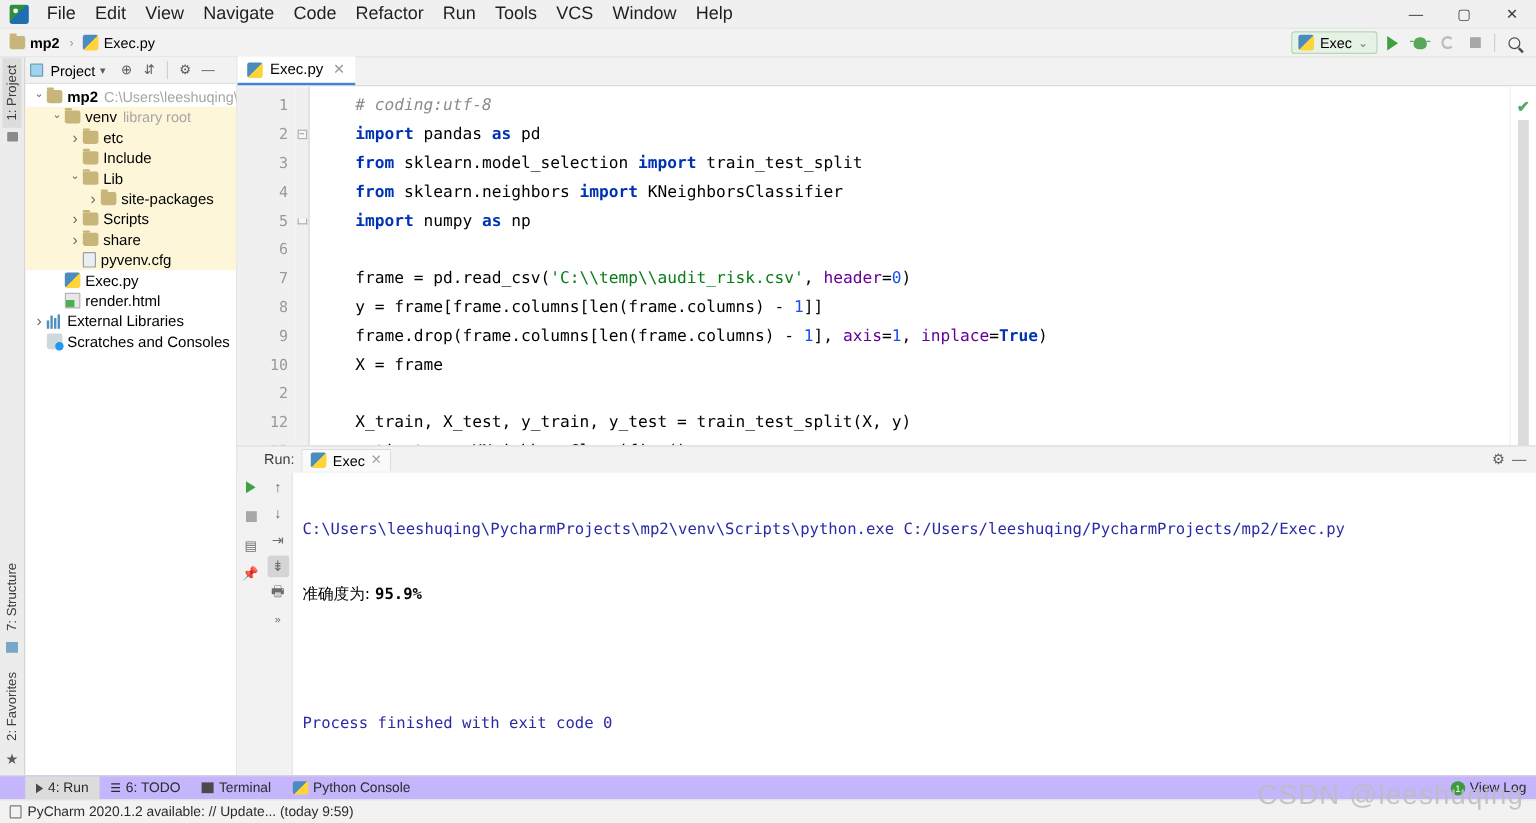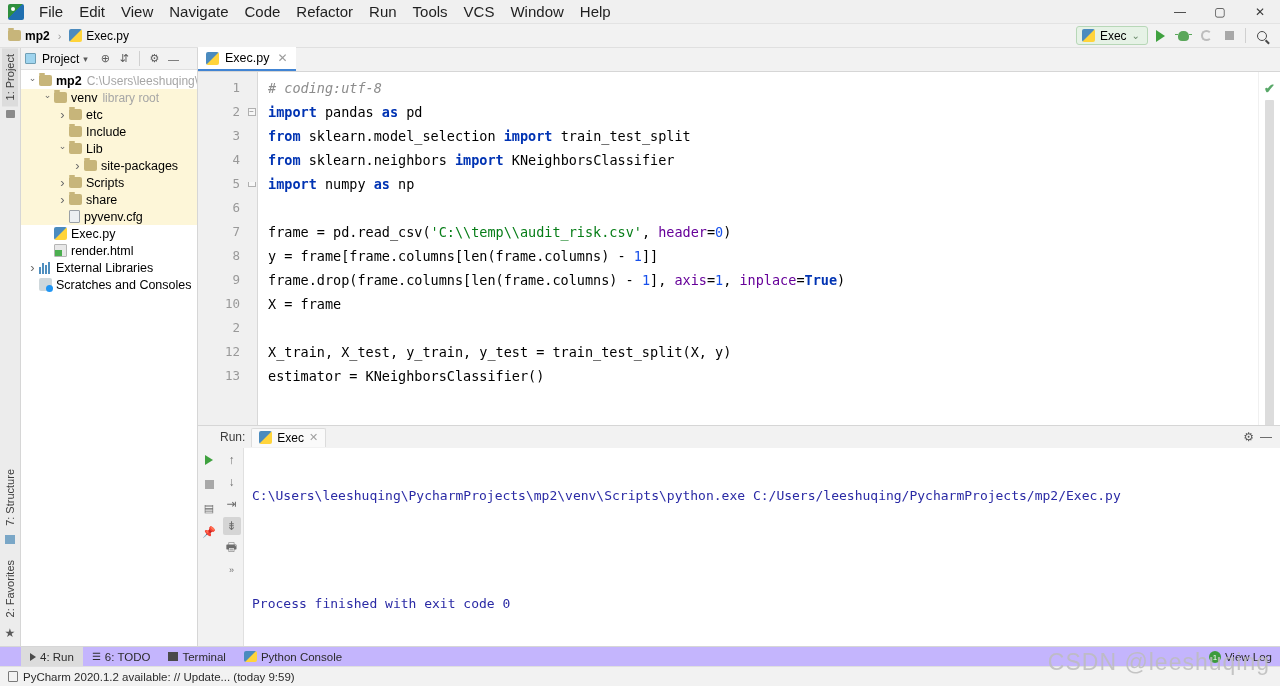--- a/index.html
+++ b/index.html
@@ -147,21 +147,21 @@
   }
   .fold {
     height: 24px; display:flex; align-items:center; justify-content:center;
   }
   .fold .mk { width:8px;height:8px;border:1px solid #b0b0b0;background:#f7f7f7;color:#777;font-size:8px;line-height:6px;text-align:center; }
   .code {
     flex: 1 1 auto; padding-top: 4px; padding-left: 10px; position: relative;
     font-family: "DejaVu Sans Mono", monospace; font-size: 13.5px; color: #000; overflow: hidden;
     white-space: pre;
   }
-  .cl { height: 24px; line-height: 24px; position: relative; }
+  .cl { height: 24px; line-height: 24px; position: relative; margin-left: 28px; }
   .kw  { color: #0033b3; font-weight: bold; }
   .str { color: #067d17; }
   .num { color: #1750eb; }
   .cmt { color: #8c8c8c; font-style: italic; }
   .kwarg { color: #660099; }
 
   .scroll-col {
     width: 22px; flex: 0 0 22px; background: #fff; position: relative; border-left: 1px solid #f0f0f0;
   }
   .ok-check { position: absolute; top: 9px; left: 5px; color: #59a869; font-size: 13px; font-weight: bold; }
@@ -475,20 +475,21 @@
           <div class="run-side2">
             <span class="rs-btn">↑</span>
             <span class="rs-btn">↓</span>
             <span class="rs-btn">⇥</span>
             <span class="rs-btn sel">⇟</span>
             <span class="rs-btn">🖶</span>
             <span class="rs-btn" style="font-size:9px;">»</span>
           </div>
           <div class="console">
             <div class="line">C:\Users\leeshuqing\PycharmProjects\mp2\venv\Scripts\python.exe C:/Users/leeshuqing/PycharmProjects/mp2/Exec.py</div>
+            <div class="line"><span class="cn">准确度为: </span><span class="val">95.9%</span></div>
             <div class="line">&nbsp;</div>
             <div class="line">Process finished with exit code 0</div>
           </div>
         </div>
       </div>
     </div>
   </div>
 
   <div class="toolwin-bar">
     <div class="twb-item active">

